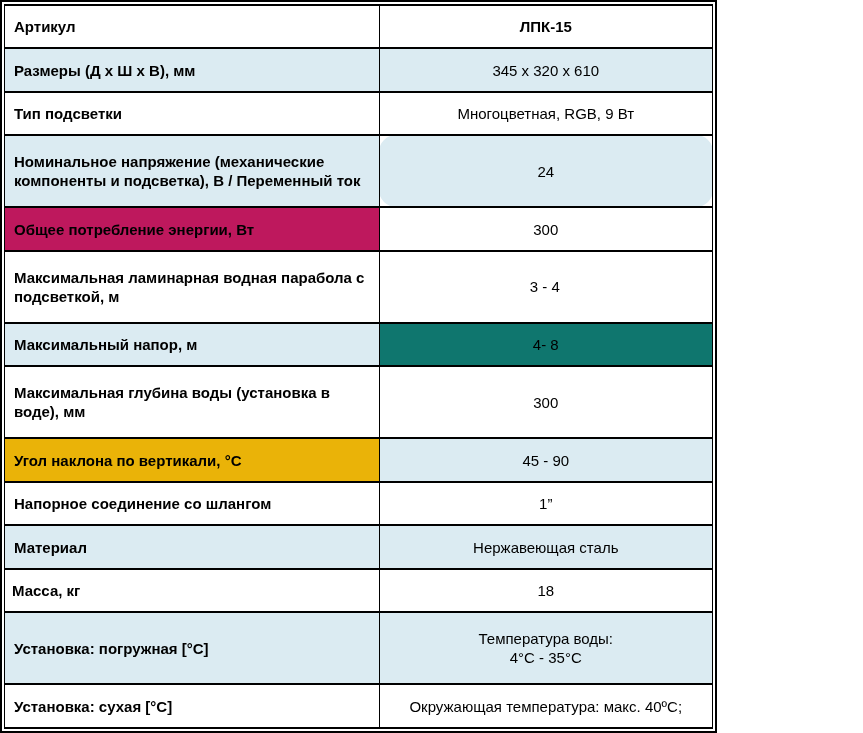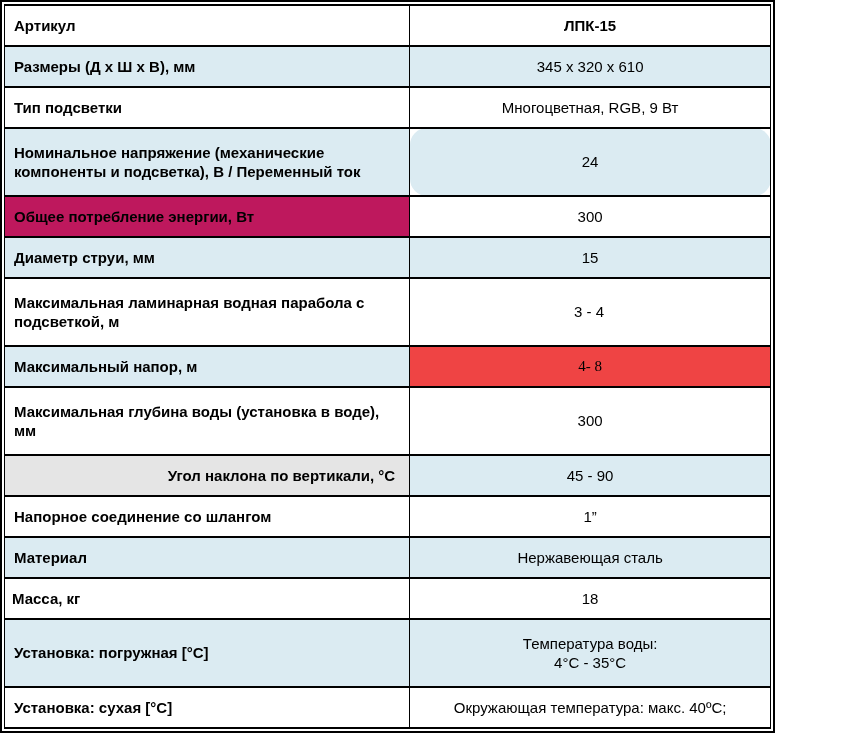--- a/index.html
+++ b/index.html
@@ -1,21 +1,21 @@
 <!DOCTYPE html>
 <html lang="ru"><head>
 <meta charset="utf-8">
 <style>
   html, body {
     margin: 0;
     padding: 0;
     background: #ffffff;
   }
   .table-outer {
-    width: 775px;
+    width: 717px;
     height: 733px;
     box-sizing: border-box;
     border: 2px solid #000000;
     padding: 2px;
     background: #ffffff;
     font-family: "Liberation Sans", "DejaVu Sans", sans-serif;
     color: #000000;
   }
   table.spec-table {
     width: 100%;
@@ -73,42 +73,38 @@
   <tr>
     <td class="label-cell" style="background: rgb(219, 235, 242);">Номинальное напряжение (механические компоненты и подсветка), В / Переменный ток</td>
     <td class="value-cell" style="background: rgb(219, 235, 242); border-radius: 17px;">24</td>
   </tr>
 
   <tr>
     <td class="label-cell" style="background: #be185d;">Общее потребление энергии, Вт</td>
     <td class="value-cell" style="background: rgb(255, 255, 255);">300</td>
   </tr>
 
-  <tr>
-    <td class="label-cell" style="background: rgb(219, 235, 242);">Диаметр струи, мм</td>
-    <td class="value-cell" style="background: rgb(219, 235, 242);">15</td>
-  </tr>
 
   <tr>
     <td class="label-cell" style="background: rgb(255, 255, 255);">Максимальная ламинарная водная парабола с подсветкой, м</td>
     <td class="value-cell" style="background: rgb(255, 255, 255); padding-left: 6px;">3 - 4</td>
   </tr>
 
   <tr>
     <td class="label-cell" style="background: rgb(219, 235, 242);">Максимальный напор, м</td>
-    <td class="value-cell" style="background: #ef4444; font-family: Liberation Serif, serif;">4- 8</td>
+    <td class="value-cell" style="background: #0f766e;">4- 8</td>
   </tr>
 
   <tr>
     <td class="label-cell" style="background: rgb(255, 255, 255);">Максимальная глубина воды (установка в воде), мм</td>
     <td class="value-cell" style="background: rgb(255, 255, 255);">300</td>
   </tr>
 
   <tr>
-    <td class="label-cell" style="background: #e5e5e5; text-align: right;">Угол наклона по вертикали, °С</td>
+    <td class="label-cell" style="background: #eab308;">Угол наклона по вертикали, °С</td>
     <td class="value-cell" style="background: rgb(219, 235, 242);">45 - 90</td>
   </tr>
 
   <tr>
     <td class="label-cell" style="background: rgb(255, 255, 255);">Напорное соединение со шлангом</td>
     <td class="value-cell" style="background: rgb(255, 255, 255);">1”</td>
   </tr>
 
   <tr>
     <td class="label-cell" style="background: rgb(219, 235, 242);">Материал</td>

